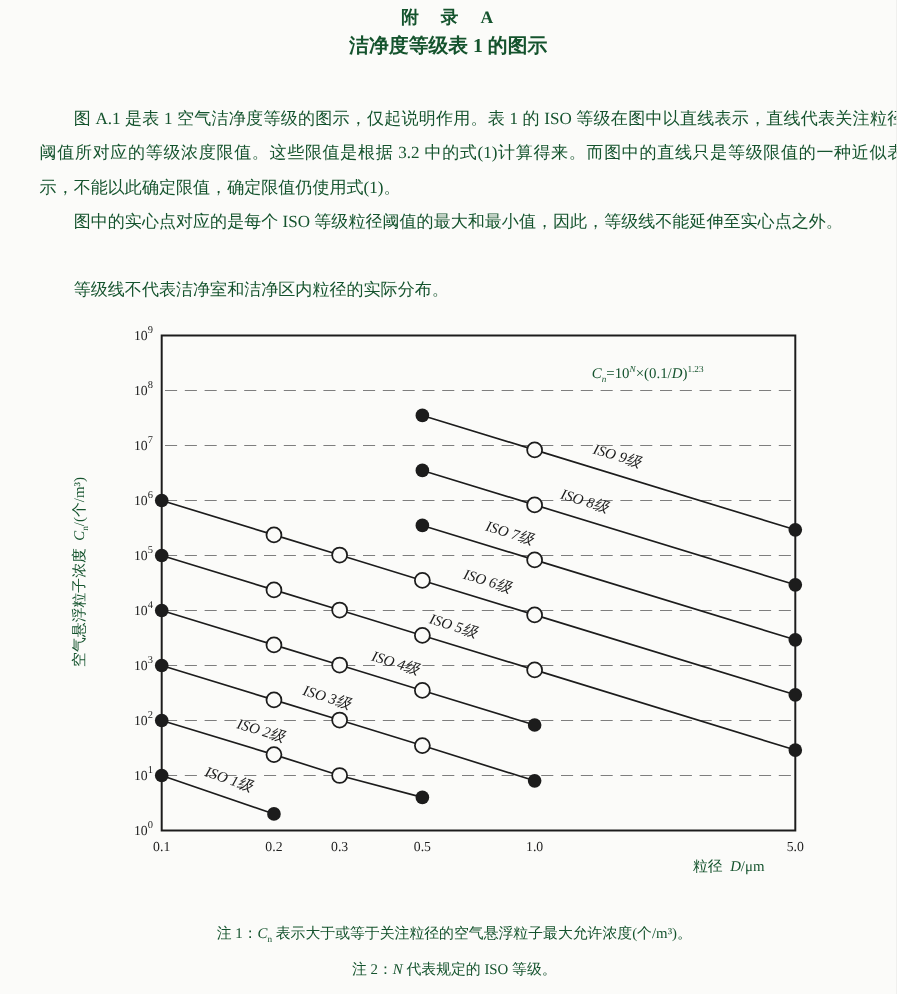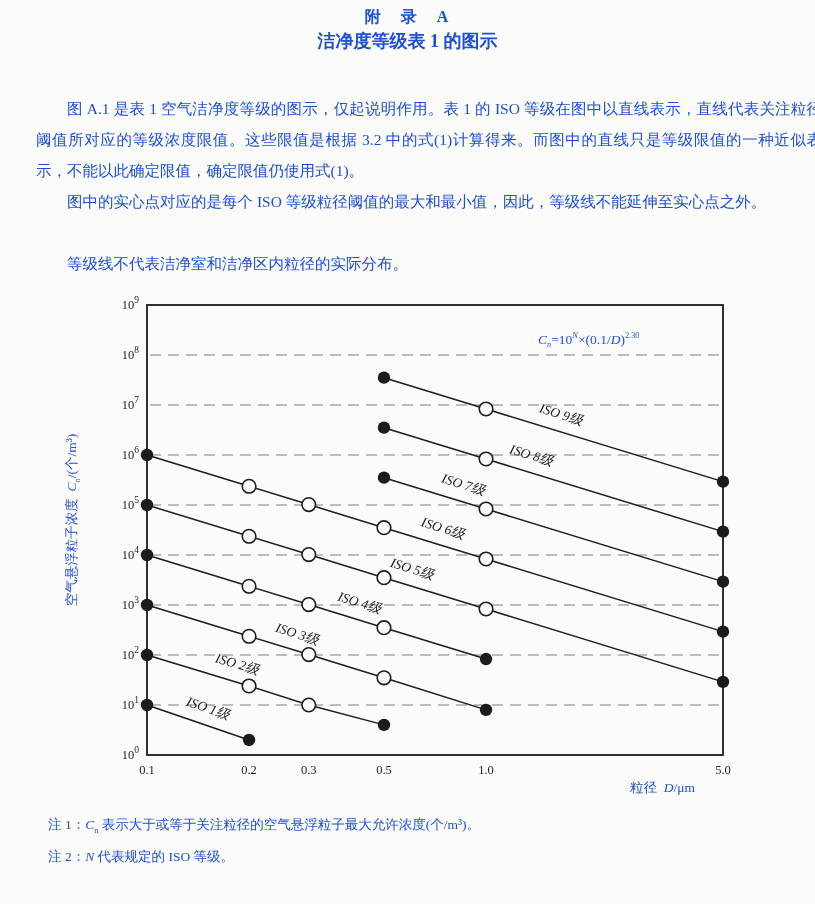--- a/index.html
+++ b/index.html
@@ -1,18 +1,18 @@
 <!DOCTYPE html>
 <html><head>
 <meta charset="utf-8">
 <style>
   html,body{margin:0;padding:0;background:#e8e8e6;}
   .page{
     position:relative;width:815px;height:904px;margin:0 auto;
-    background:#fbfbf9;color:#1d4ed8;overflow:hidden;
+    background:#fbfbf9;color:#14532d;overflow:hidden;
     font-family:"Liberation Serif","DejaVu Serif",serif;
   }
   .hdr{position:absolute;top:6px;left:0;width:100%;text-align:center;}
   .h-title{font-size:16px;font-weight:bold;letter-spacing:2px;line-height:22px;}
   .h-sub{font-size:15px;font-weight:bold;line-height:26px;}
   .h-heading{font-size:18px;font-weight:bold;line-height:26px;}
   .para{
     position:absolute;left:32px;width:786px;margin:4px;
     font-size:15.5px;line-height:31px;text-align:justify;text-indent:2em;
   }
@@ -25,21 +25,21 @@
   .formula .up{font-style:normal;}
   .formula sub,.formula sup,.ylabel sub,.note sub{font-size:0.62em;}
   .ylabel{
     position:absolute;left:-58px;top:228px;width:260px;height:18px;
     transform:rotate(-90deg);transform-origin:center;
     text-align:center;font-size:13.5px;white-space:nowrap;
   }
   .xlabel{
     position:absolute;left:630px;top:496px;font-size:13.5px;white-space:nowrap;
   }
-  .notes{position:absolute;top:812px;left:48px;width:730px;}
+  .notes{position:absolute;top:836px;left:48px;width:730px;text-align:center;}
   .note{font-size:13.5px;line-height:26px;}
   .caption{
     position:absolute;top:866px;left:0;width:100%;text-align:center;
     font-size:15.5px;font-weight:bold;letter-spacing:1px;
   }
   i{font-style:italic;}
 </style>
 </head>
 <body>
 
@@ -132,21 +132,21 @@
         <text x="139" y="26" text-anchor="end" font-size="12.5" fill="#1f1f1f">10<tspan dy="-6" font-size="9.5">9</tspan></text>
         <text x="147" y="491" text-anchor="middle" font-size="12.5" fill="#1f1f1f">0.1</text>
         <text x="249.05788039808138" y="491" text-anchor="middle" font-size="12.5" fill="#1f1f1f">0.2</text>
         <text x="308.7579133340437" y="491" text-anchor="middle" font-size="12.5" fill="#1f1f1f">0.3</text>
         <text x="383.9710598009593" y="491" text-anchor="middle" font-size="12.5" fill="#1f1f1f">0.5</text>
         <text x="486.0289401990407" y="491" text-anchor="middle" font-size="12.5" fill="#1f1f1f">1.0</text>
         <text x="723" y="491" text-anchor="middle" font-size="12.5" fill="#1f1f1f">5.0</text>
       </svg>
 
     <div class="formula">
-      <span>C</span><sub>n</sub><span class="up">=10</span><sup>N</sup><span class="up">×(0.1/</span><span>D</span><span class="up">)</span><sup class="up">2.30</sup>
+      <span>C</span><sub>n</sub><span class="up">=10</span><sup>N</sup><span class="up">×(0.1/</span><span>D</span><span class="up">)</span><sup class="up">1.23</sup>
     </div>
 
     <div class="ylabel">
       <span>空气悬浮粒子浓度</span> <i>C</i><sub>n</sub><span>/(个/m³)</span>
     </div>
 
     <div class="xlabel">
       <span>粒径</span> <i>D</i><span>/μm</span>
     </div>
   </div>

